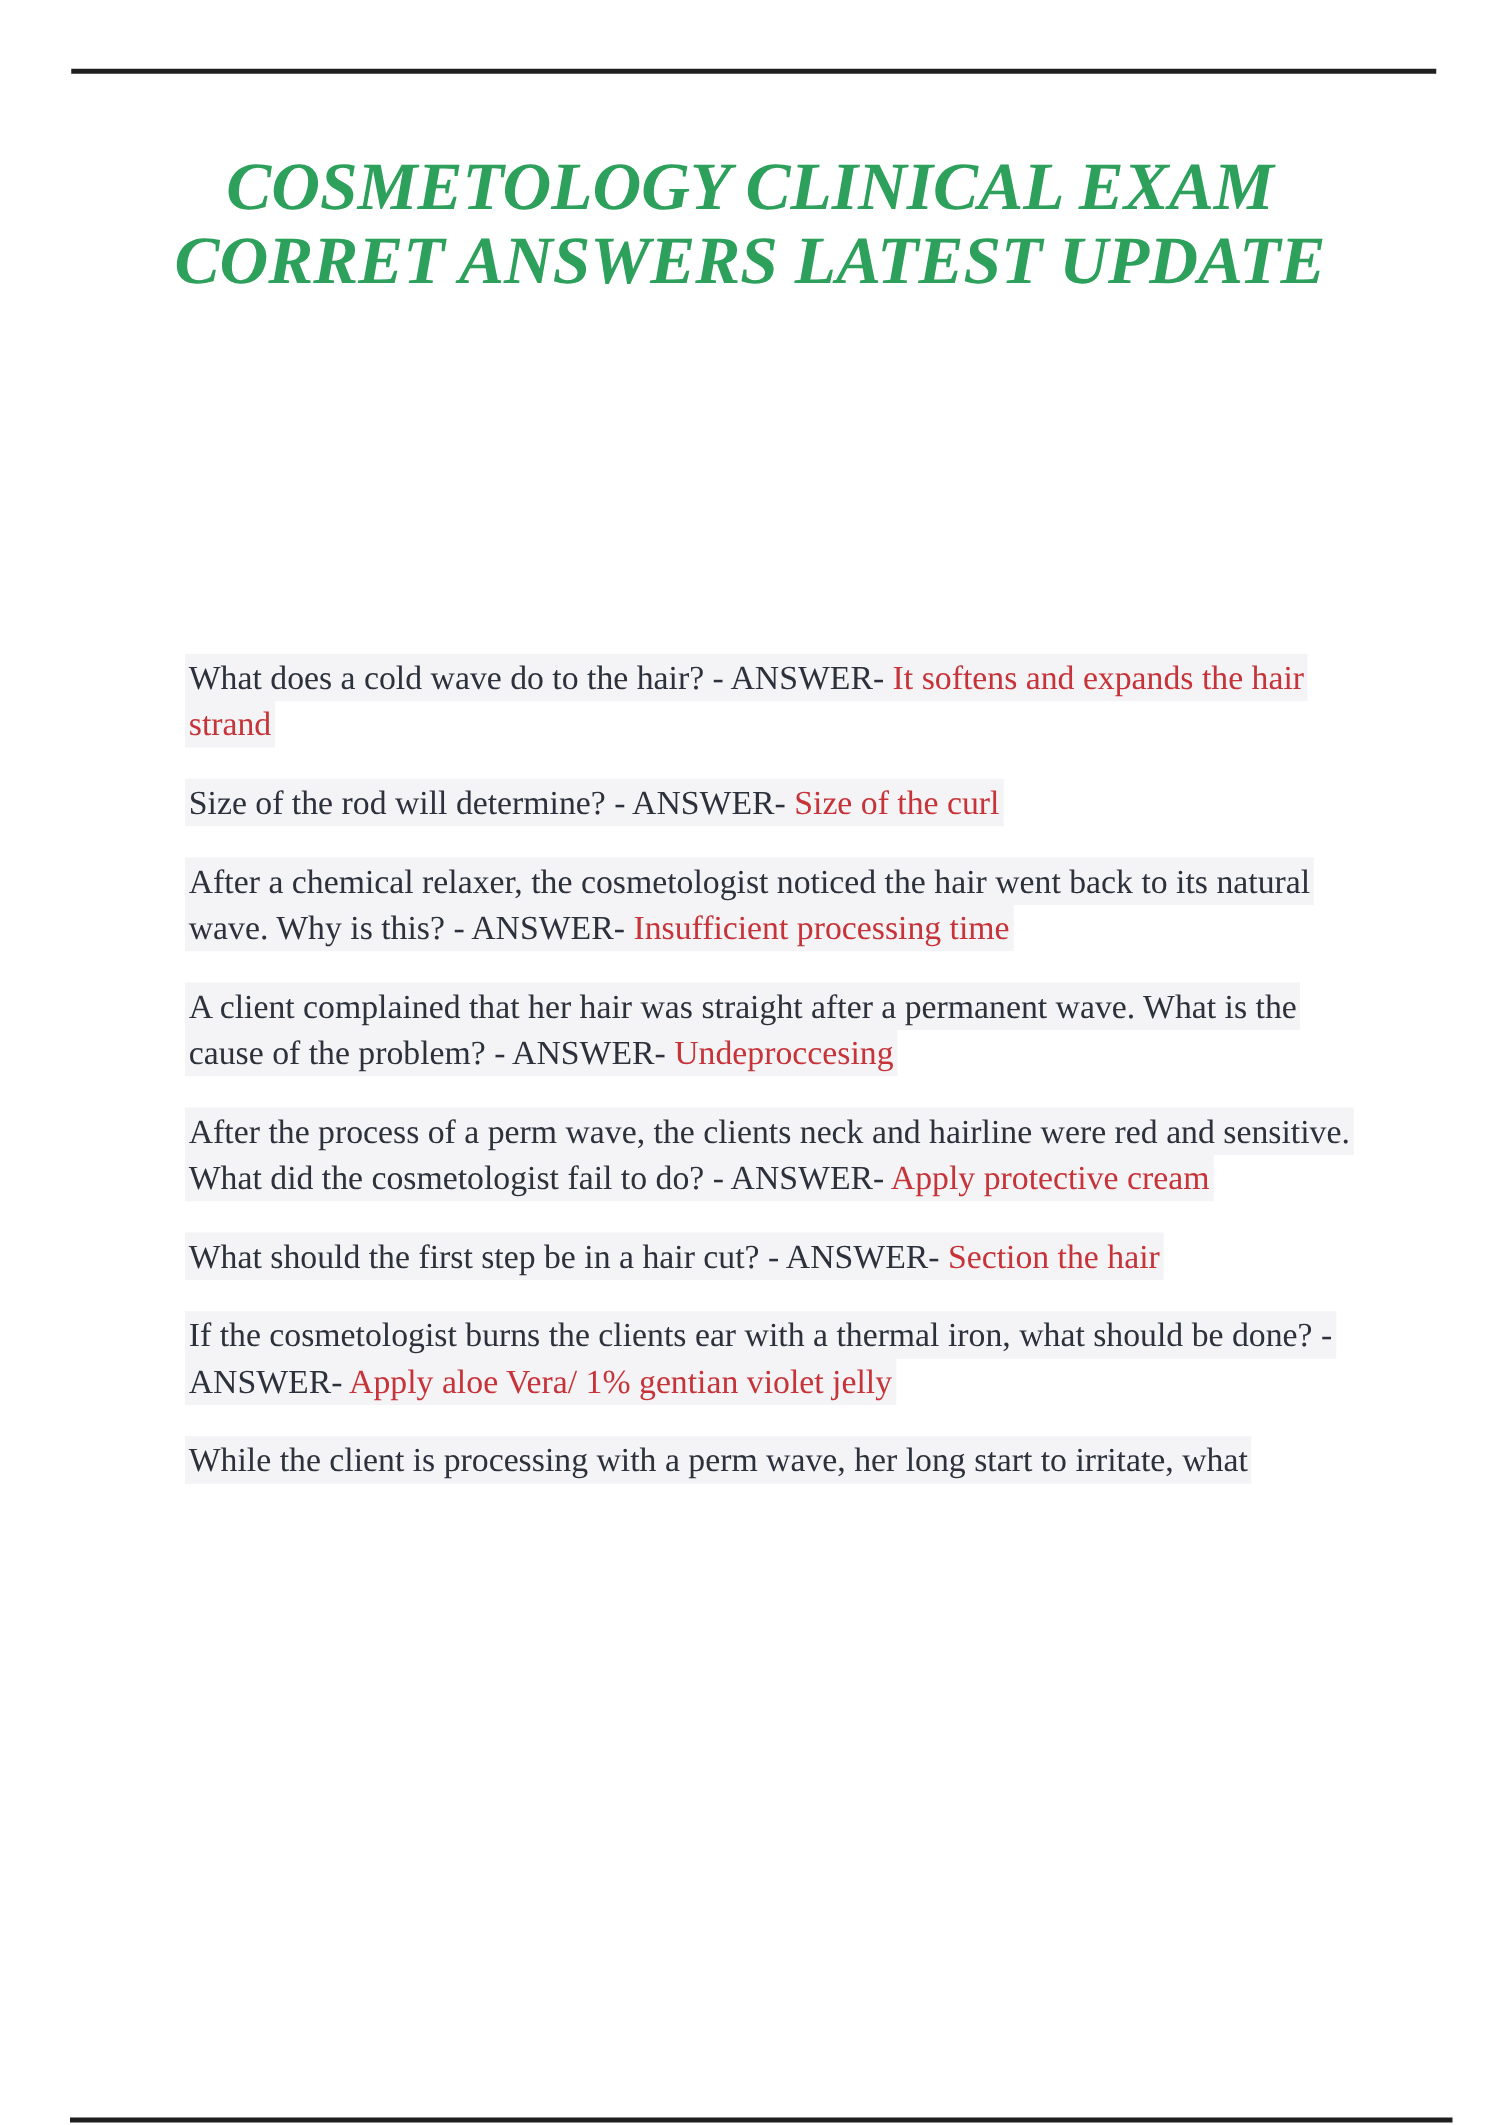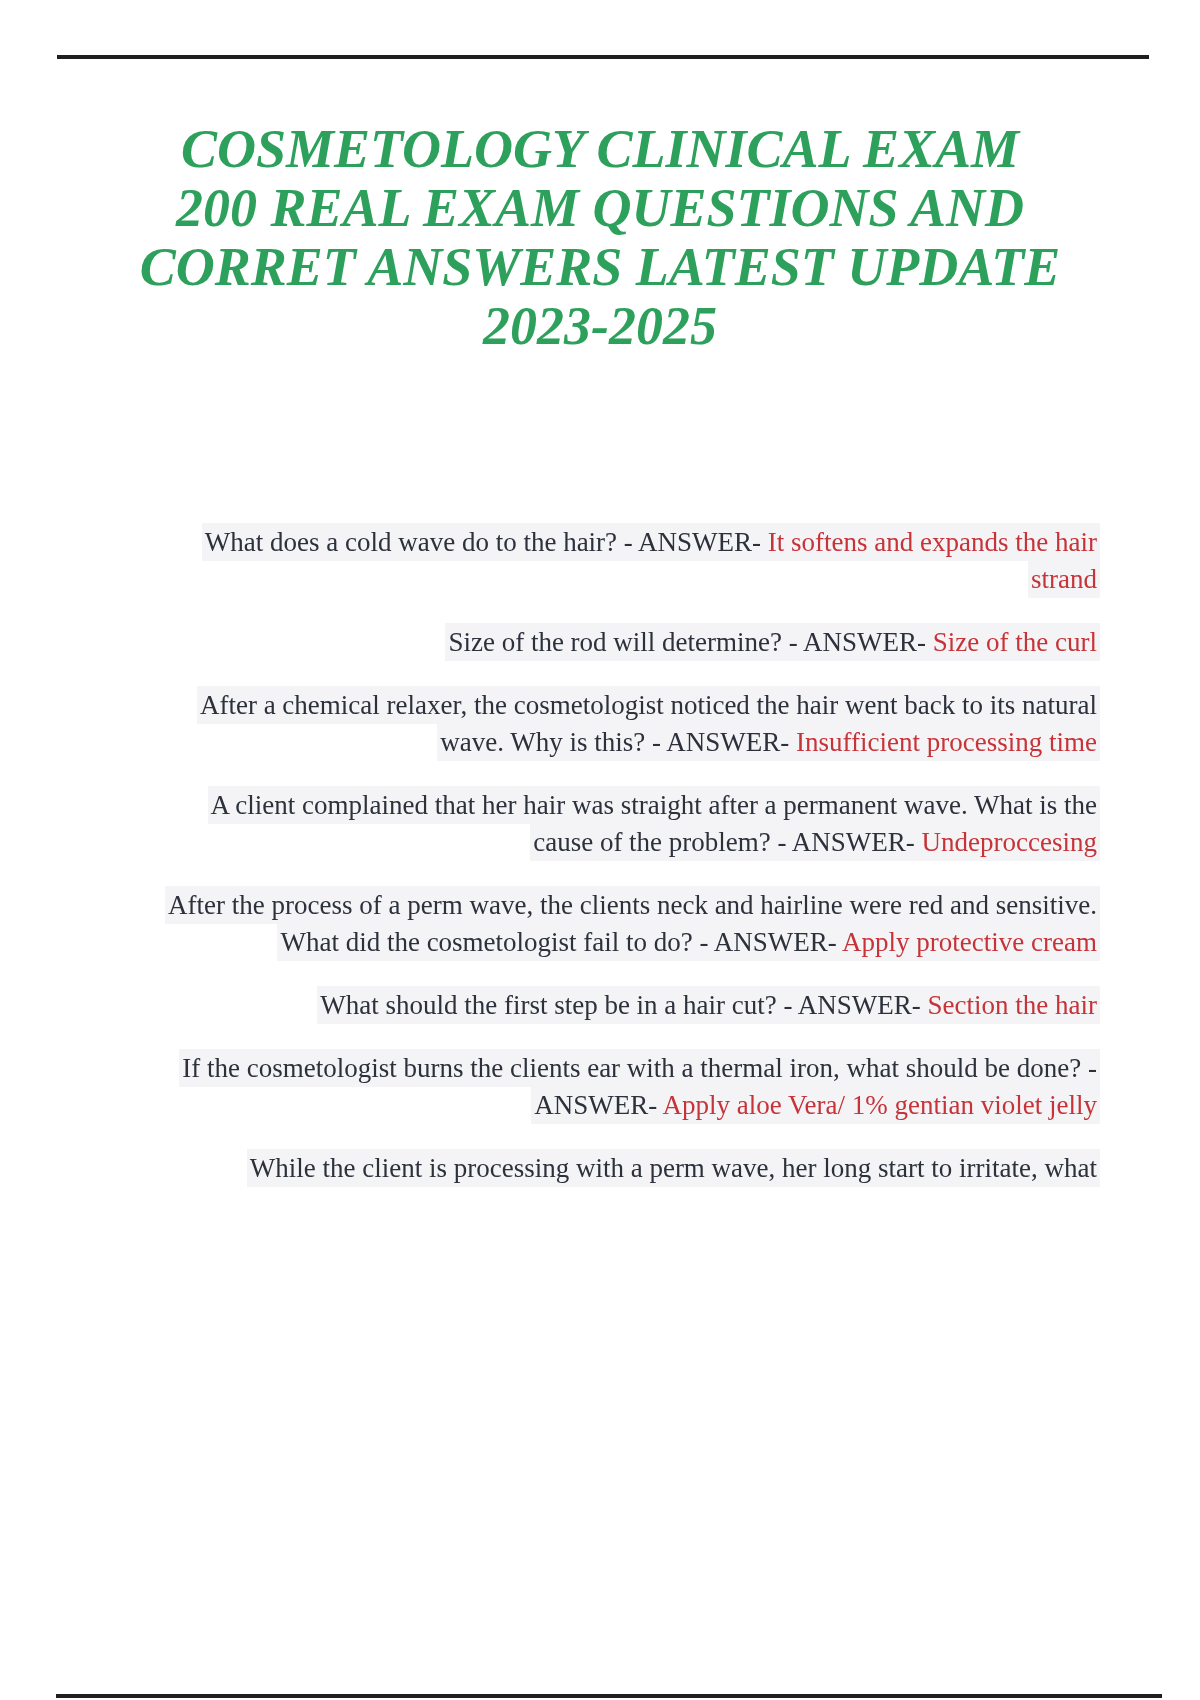--- a/index.html
+++ b/index.html
@@ -42,44 +42,41 @@
     top: 524px;
     left: 148px;
     width: 952px;
     font-size: 27px;
     line-height: 37px;
     color: var(--question-color, #2c313c);
   }
   .para {
     margin: 0 0 26px 0;
     padding: 0;
-    text-align: right;
   }
   .hl {
     background: var(--highlight-color, #f4f4f6);
     padding: 4px 3px;
     box-decoration-break: clone;
     -webkit-box-decoration-break: clone;
   }
   .answer-text {
     color: var(--answer-color, #c63338);
   }
 </style>
 </head>
 <body>
 
 <div class="page">
 
   <div class="rule rule-top"></div>
 
   <h1 class="doc-title">
     <span class="title-line">COSMETOLOGY CLINICAL EXAM</span>
-    <span class="title-line">200 REAL EXAM QUESTIONS AND</span>
     <span class="title-line">CORRET ANSWERS LATEST UPDATE</span>
-    <span class="title-line">2023-2025</span>
   </h1>
 
   <div class="content">
       <p class="para"><span class="hl"><span class="question-text">What does a cold wave do to the hair? - ANSWER-</span> <span class="answer-text">It softens and expands the hair strand</span></span></p>
       <p class="para"><span class="hl"><span class="question-text">Size of the rod will determine? - ANSWER-</span> <span class="answer-text">Size of the curl</span></span></p>
       <p class="para"><span class="hl"><span class="question-text">After a chemical relaxer, the cosmetologist noticed the hair went back to its natural wave. Why is this? - ANSWER-</span> <span class="answer-text">Insufficient processing time</span></span></p>
       <p class="para"><span class="hl"><span class="question-text">A client complained that her hair was straight after a permanent wave. What is the cause of the problem? - ANSWER-</span> <span class="answer-text">Undeproccesing</span></span></p>
       <p class="para"><span class="hl"><span class="question-text">After the process of a perm wave, the clients neck and hairline were red and sensitive. What did the cosmetologist fail to do? - ANSWER-</span> <span class="answer-text">Apply protective cream</span></span></p>
       <p class="para"><span class="hl"><span class="question-text">What should the first step be in a hair cut? - ANSWER-</span> <span class="answer-text">Section the hair</span></span></p>
       <p class="para"><span class="hl"><span class="question-text">If the cosmetologist burns the clients ear with a thermal iron, what should be done? - ANSWER-</span> <span class="answer-text">Apply aloe Vera/ 1% gentian violet jelly</span></span></p>

